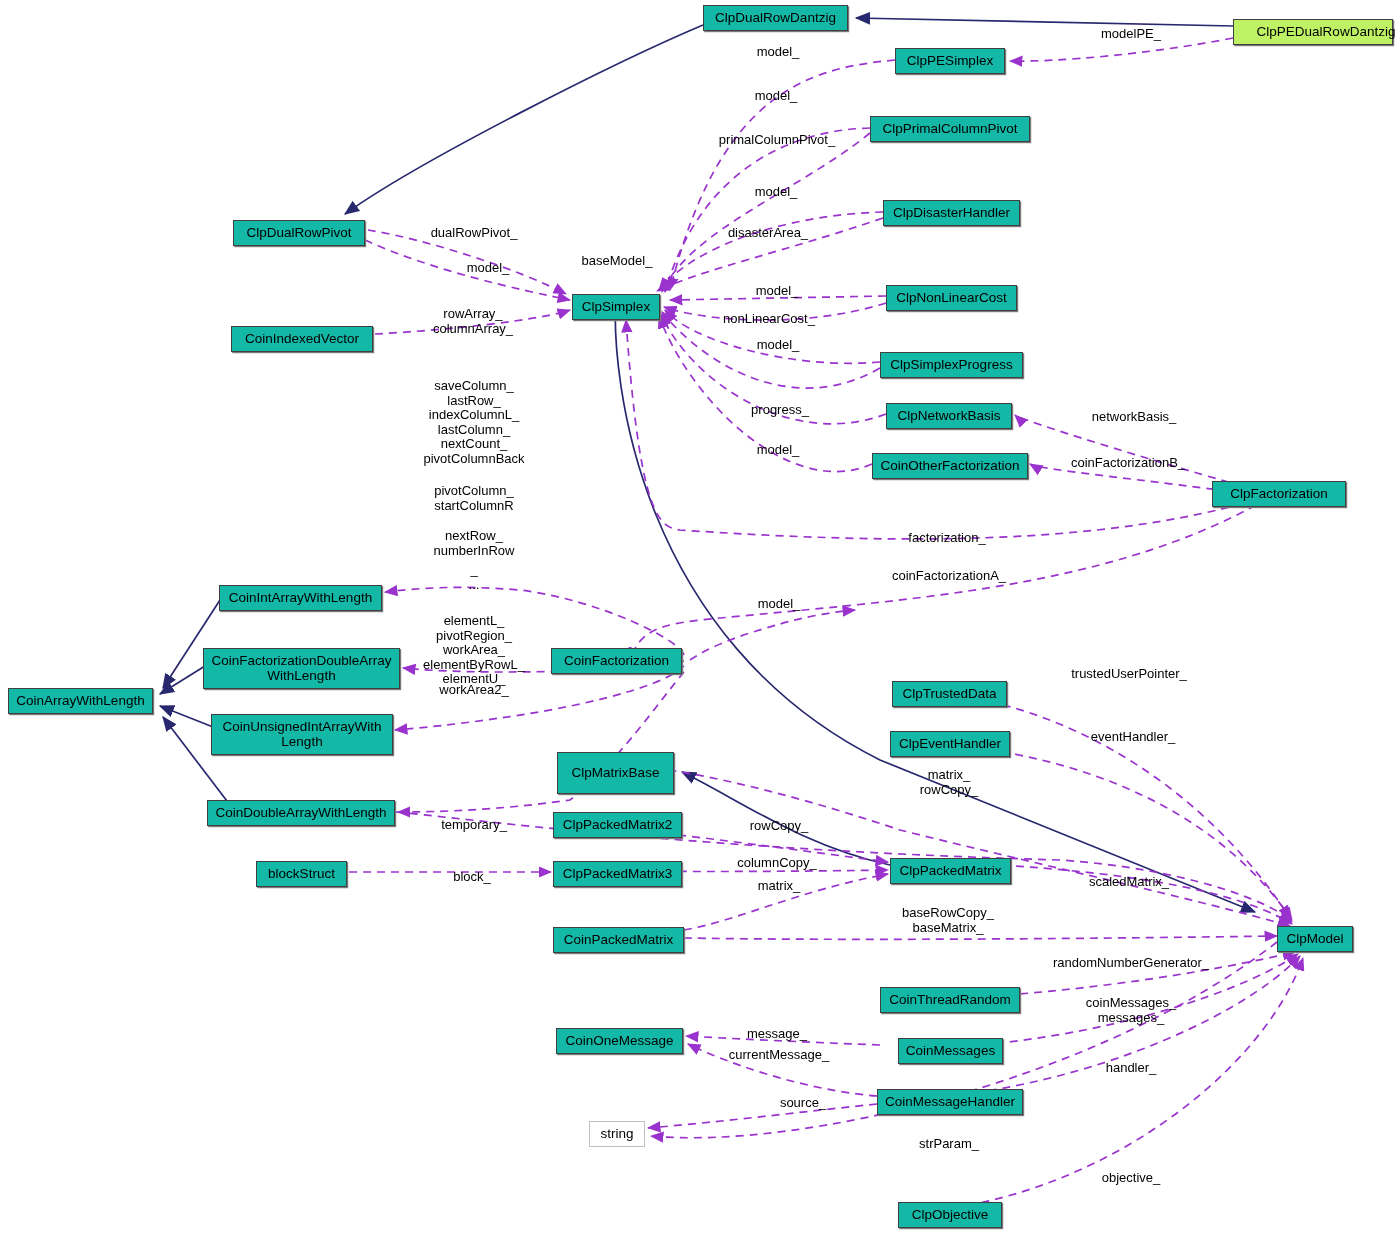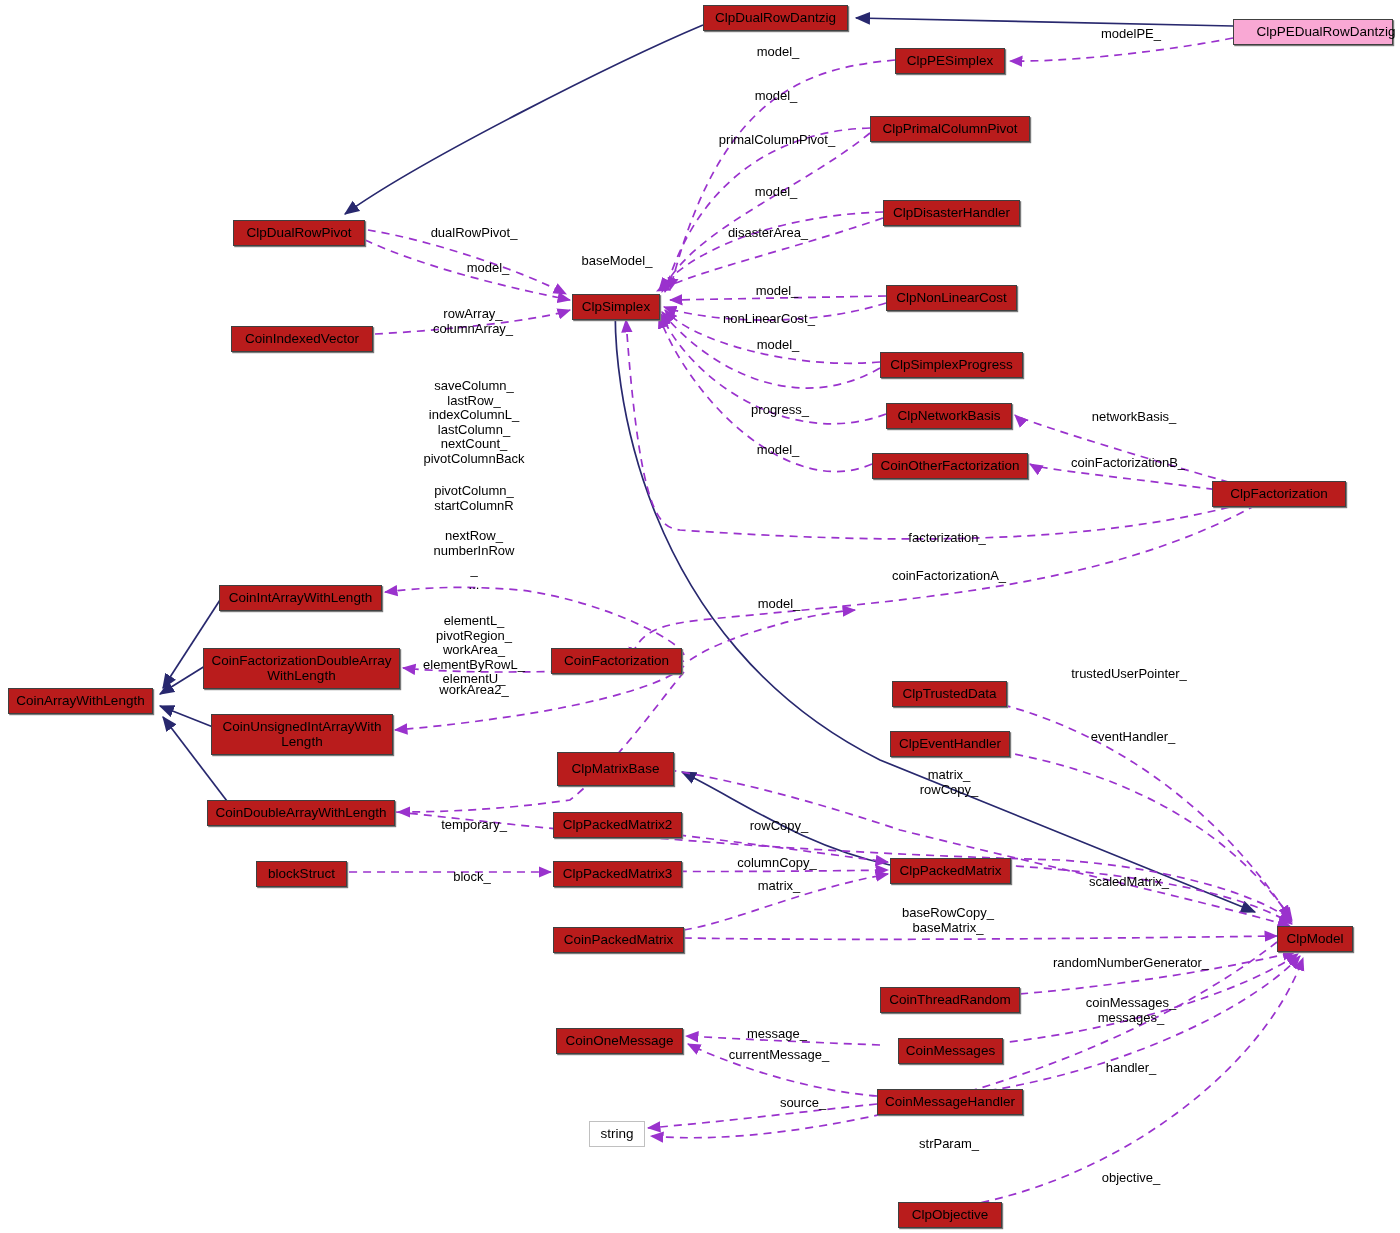--- a/index.html
+++ b/index.html
@@ -20,34 +20,34 @@
     position: absolute;
     left: 0; top: 0;
     width: 1400px;
     height: 1233px;
     pointer-events: none;
   }
   .node {
     position: absolute;
     box-sizing: border-box;
     border: 1px solid #404040;
-    background: #b91c1c;
+    background: #14b8a6;
     color: #000000;
     font-size: 13.5px;
     line-height: 1.08;
     text-align: center;
     display: flex;
     align-items: center;
     justify-content: center;
     padding: 1px 4px;
     white-space: pre-line;
     box-shadow: 1.2px 1.2px 0 0 #7a7a7a;
   }
   .node.highlight {
-    background: #f9a8d4;
+    background: #bef264;
     border-color: #404040;
     padding-left: 30px;
   }
   .node.plain {
     border: 1px solid #c0c0c0;
     box-shadow: none;
     background: #ffffff;
   }
   .edge-label {
     position: absolute;
@@ -148,21 +148,21 @@
       <div class="node" style="left: 1212px; top: 481px; width: 134px; height: 26px;">ClpFactorization</div>
       <div class="node" style="left: 219px; top: 585px; width: 163px; height: 26px;">CoinIntArrayWithLength</div>
       <div class="node" style="left: 203px; top: 648px; width: 197px; height: 41px;">CoinFactorizationDoubleArray
 WithLength</div>
       <div class="node" style="left: 551px; top: 648px; width: 131px; height: 26px;">CoinFactorization</div>
       <div class="node" style="left: 8px; top: 688px; width: 145px; height: 26px;">CoinArrayWithLength</div>
       <div class="node" style="left: 892px; top: 681px; width: 115px; height: 26px;">ClpTrustedData</div>
       <div class="node" style="left: 211px; top: 714px; width: 182px; height: 41px;">CoinUnsignedIntArrayWith
 Length</div>
       <div class="node" style="left: 890px; top: 731px; width: 120px; height: 26px;">ClpEventHandler</div>
-      <div class="node" style="left: 557px; top: 752px; width: 117px; height: 34px;">ClpMatrixBase</div>
+      <div class="node" style="left: 557px; top: 752px; width: 117px; height: 42px;">ClpMatrixBase</div>
       <div class="node" style="left: 207px; top: 800px; width: 188px; height: 26px;">CoinDoubleArrayWithLength</div>
       <div class="node" style="left: 553px; top: 812px; width: 129px; height: 26px;">ClpPackedMatrix2</div>
       <div class="node" style="left: 256px; top: 861px; width: 91px; height: 26px;">blockStruct</div>
       <div class="node" style="left: 553px; top: 861px; width: 129px; height: 26px;">ClpPackedMatrix3</div>
       <div class="node" style="left: 890px; top: 858px; width: 121px; height: 26px;">ClpPackedMatrix</div>
       <div class="node" style="left: 553px; top: 927px; width: 131px; height: 26px;">CoinPackedMatrix</div>
       <div class="node" style="left: 1277px; top: 926px; width: 76px; height: 26px;">ClpModel</div>
       <div class="node" style="left: 880px; top: 987px; width: 140px; height: 26px;">CoinThreadRandom</div>
       <div class="node" style="left: 556px; top: 1028px; width: 127px; height: 26px;">CoinOneMessage</div>
       <div class="node" style="left: 898px; top: 1038px; width: 105px; height: 26px;">CoinMessages</div>

